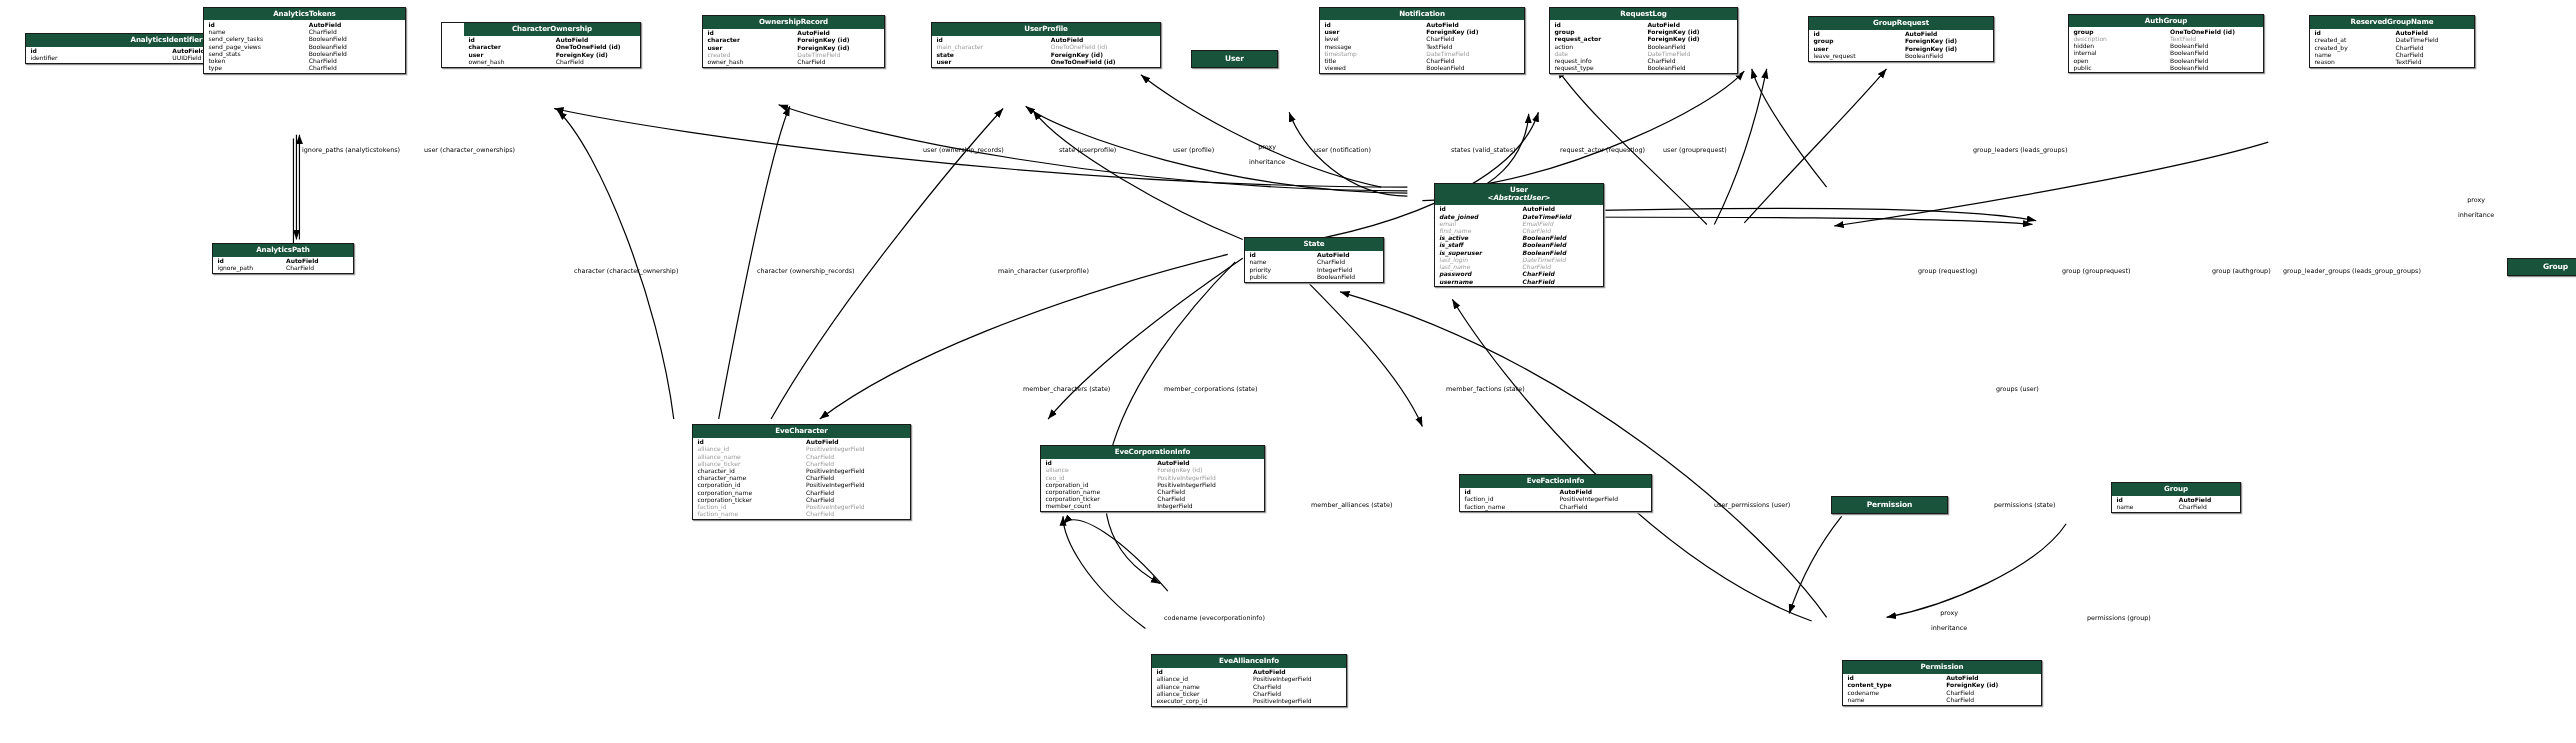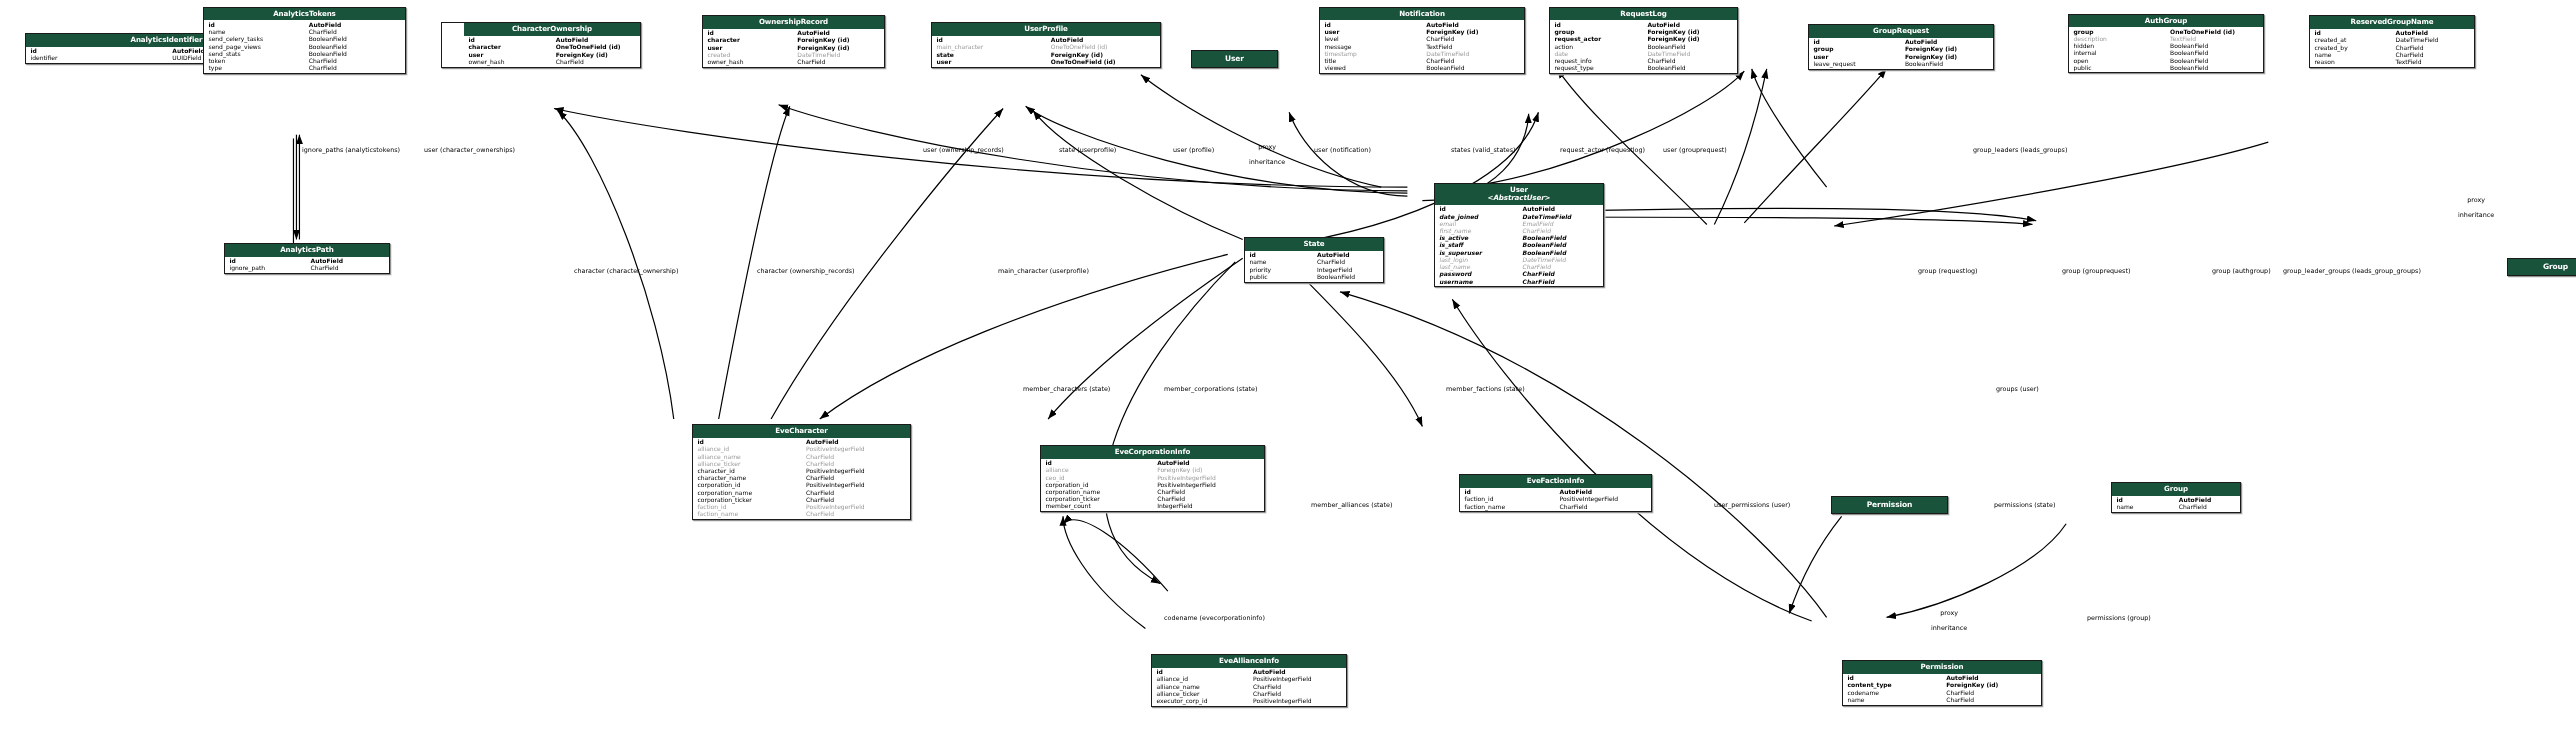--- a/index.html
+++ b/index.html
@@ -209,21 +209,21 @@
           <div class="frow f-n">
             <span class="fname">token</span>
             <span class="ftype">CharField</span>
           </div>
           <div class="frow f-n">
             <span class="fname">type</span>
             <span class="ftype">CharField</span>
           </div>
         </div>
       </div>
-      <div class="entity fixedcols" style="left: 224px; top: 243px; width: 166px;">
+      <div class="entity fixedcols" style="left: 212px; top: 243px; width: 142px;">
         <div class="ehead"><span>AnalyticsPath</span></div>
         <div class="ebody">
           <div class="frow f-b">
             <span class="fname">id</span>
             <span class="ftype">AutoField</span>
           </div>
           <div class="frow f-n">
             <span class="fname">ignore_path</span>
             <span class="ftype">CharField</span>
           </div>
@@ -358,21 +358,21 @@
           <div class="frow f-n">
             <span class="fname">request_info</span>
             <span class="ftype">CharField</span>
           </div>
           <div class="frow f-n">
             <span class="fname">request_type</span>
             <span class="ftype">BooleanField</span>
           </div>
         </div>
       </div>
-      <div class="entity fixedcols" style="left: 1808px; top: 24px; width: 186px;">
+      <div class="entity fixedcols" style="left: 1808px; top: 16px; width: 186px;">
         <div class="ehead"><span>GroupRequest</span></div>
         <div class="ebody">
           <div class="frow f-b">
             <span class="fname">id</span>
             <span class="ftype">AutoField</span>
           </div>
           <div class="frow f-b">
             <span class="fname">group</span>
             <span class="ftype">ForeignKey (id)</span>
           </div>

